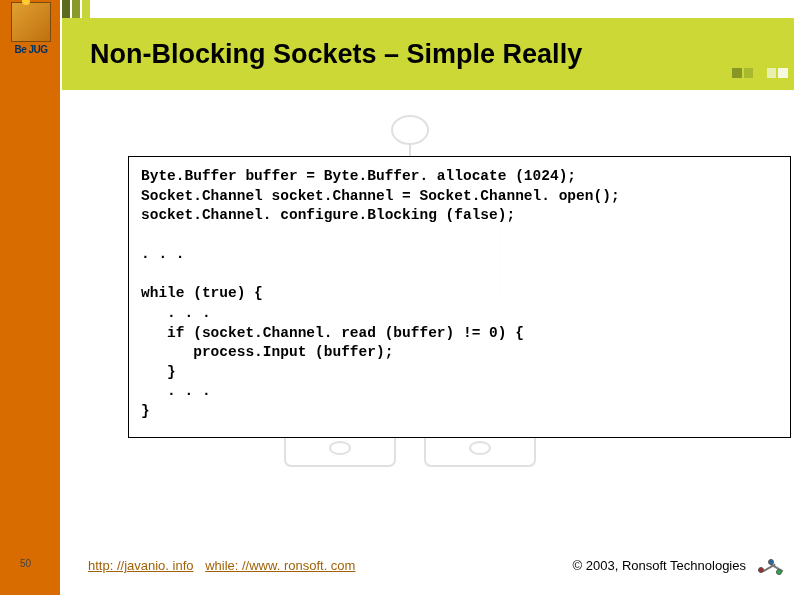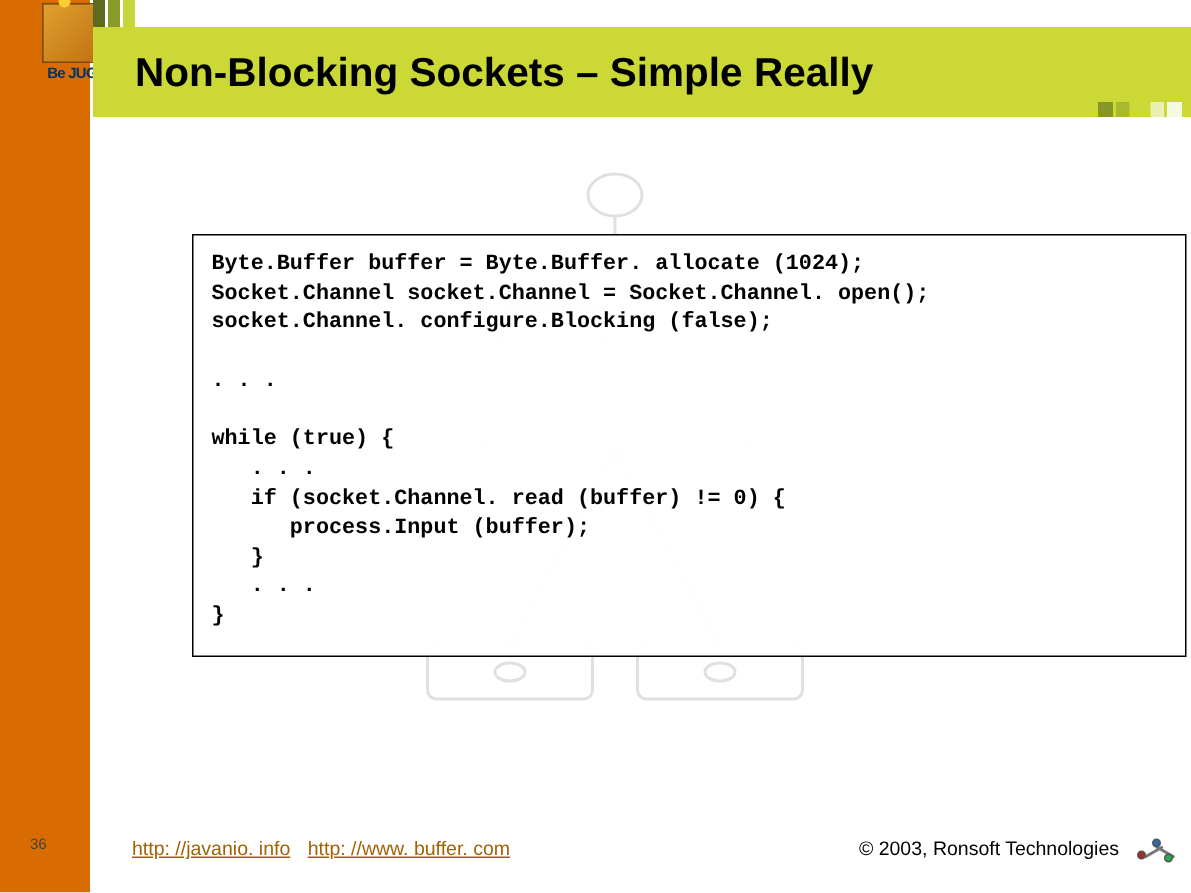--- a/index.html
+++ b/index.html
@@ -14,21 +14,21 @@
   .left-sidebar {
     position: absolute;
     left: 0;
     top: 0;
     width: 60px;
     height: 595px;
     background: #d96c00;
   }
   .logo-area {
     position: absolute;
-    left: 23px;
+    left: 6px;
     top: 2px;
     width: 50px;
     height: 62px;
     display: flex;
     flex-direction: column;
     align-items: center;
   }
   .logo-box {
     width: 40px;
     height: 40px;
@@ -59,21 +59,21 @@
   }
   .cb { width: 8px; height: 18px; margin-right: 2px; }
   .cb.dark { background: #5c6b1f; }
   .cb.mid { background: #8a9a2a; }
   .cb.light { background: #c7d43a; }
   .header {
     position: absolute;
     left: 62px;
     top: 18px;
     width: 732px;
-    height: 60px;
+    height: 72px;
     background: #cbd836;
     display: flex;
     align-items: center;
     padding-left: 28px;
   }
   .header-title {
     font-size: 27px;
     font-weight: bold;
     color: #000;
     font-family: Arial, sans-serif;
@@ -217,25 +217,25 @@
 <span>. . .</span>
 <span></span>
 <span>while (true) {</span>
 <span>   . . .</span>
 <span>   if (socket.Channel. read (buffer) != 0) {</span>
 <span>      process.Input (buffer);</span>
 <span>   }</span>
 <span>   . . .</span>
 <span>}</span></div>
 
-<div class="page-number">36</div>
+<div class="page-number">50</div>
 
 <div class="footer-links">
   <a>http: //javanio. info</a>
-  <a>http: //www. buffer. com</a>
+  <a>while: //www. ronsoft. com</a>
 </div>
 
 <div class="copyright">© 2003, Ronsoft Technologies</div>
 
 <div class="corner-logo">
   <div class="line l1"></div>
   <div class="line l2"></div>
   <div class="dot d1"></div>
   <div class="dot d2"></div>
   <div class="dot d3"></div>

